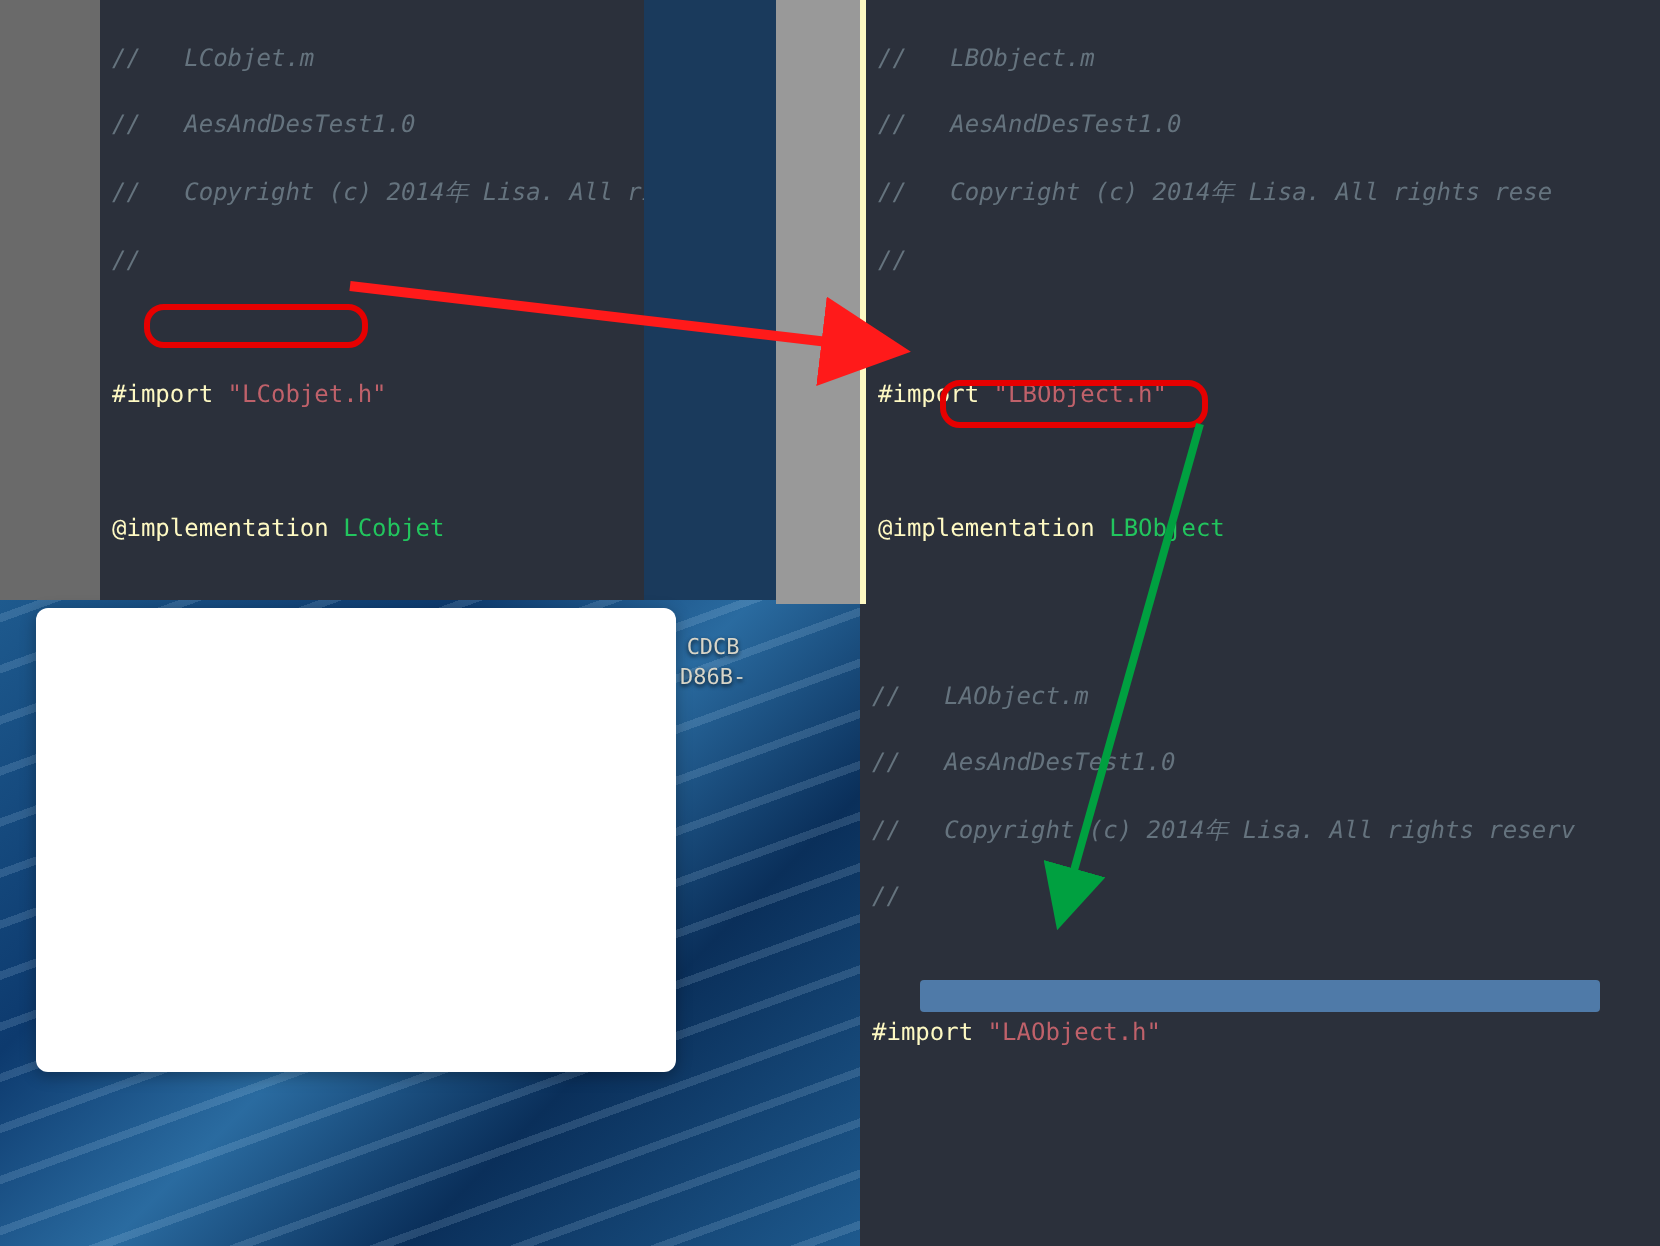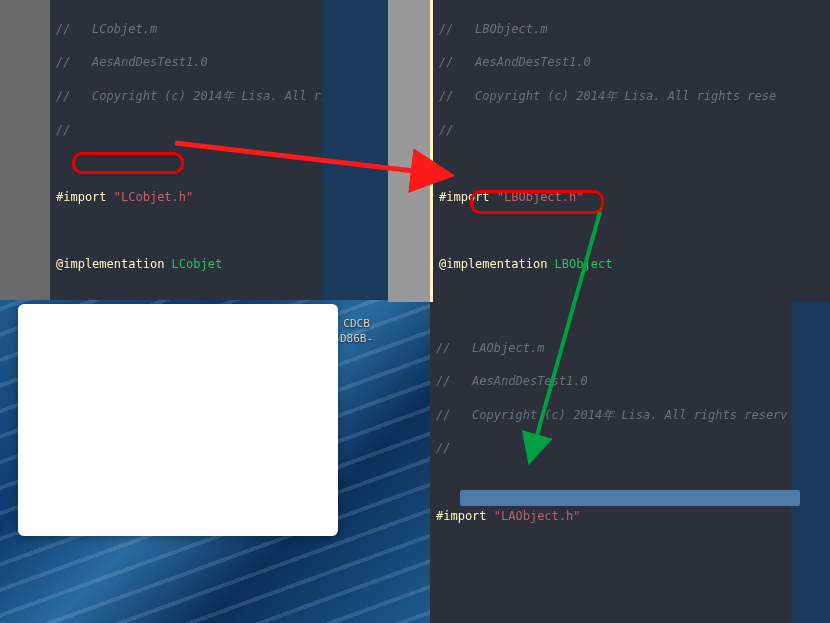--- a/index.html
+++ b/index.html
@@ -51,21 +51,21 @@
   .editor {
     position: absolute;
     background: #2b303b;
     color: #c0c5ce;
     padding: 4px 6px 6px 6px;
     white-space: pre;
     overflow: hidden;
   }
   .editor.pane-a { left: 50px; top: 0; width: 272px; height: 300px; }
   .editor.pane-b { left: 430px; top: 0; width: 400px; height: 302px; border-left: 3px solid #fef9c3; }
-  .editor.pane-c { left: 430px; top: 302px; width: 361px; height: 321px; border-left: 0; }
+  .editor.pane-c { left: 430px; top: 302px; width: 400px; height: 321px; border-left: 0; }
   .divider-v {
     position: absolute;
     left: 388px; top: 0; width: 42px; height: 302px;
     background: #999;
   }
   .c-comment { color: #65737e; font-style: italic; }
   .c-kw      { color: #fef9c3; }
   .c-str     { color: #bf616a; }
   .c-cls     { color: #22c55e; }
 

